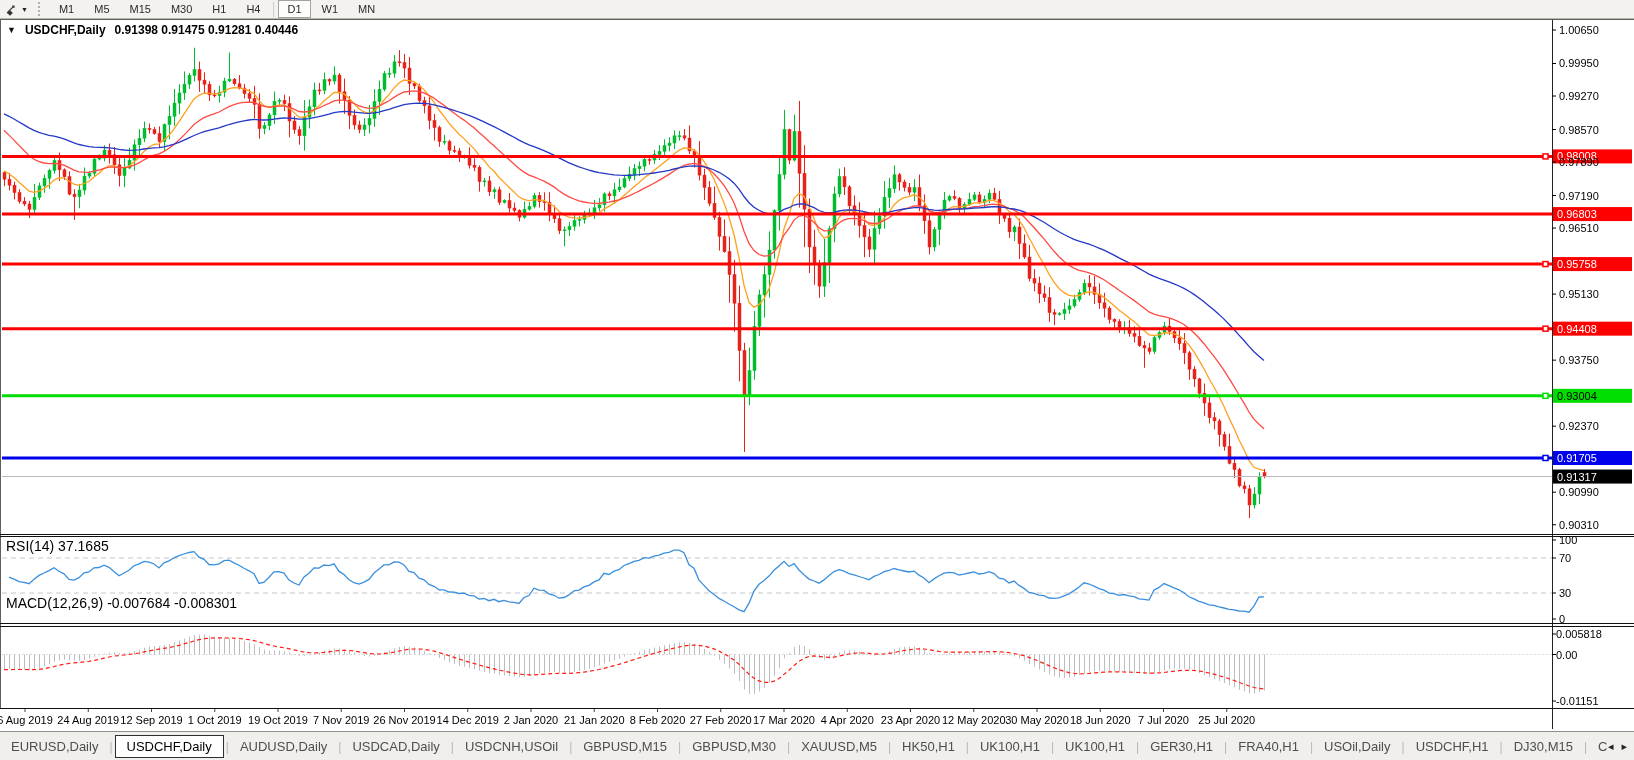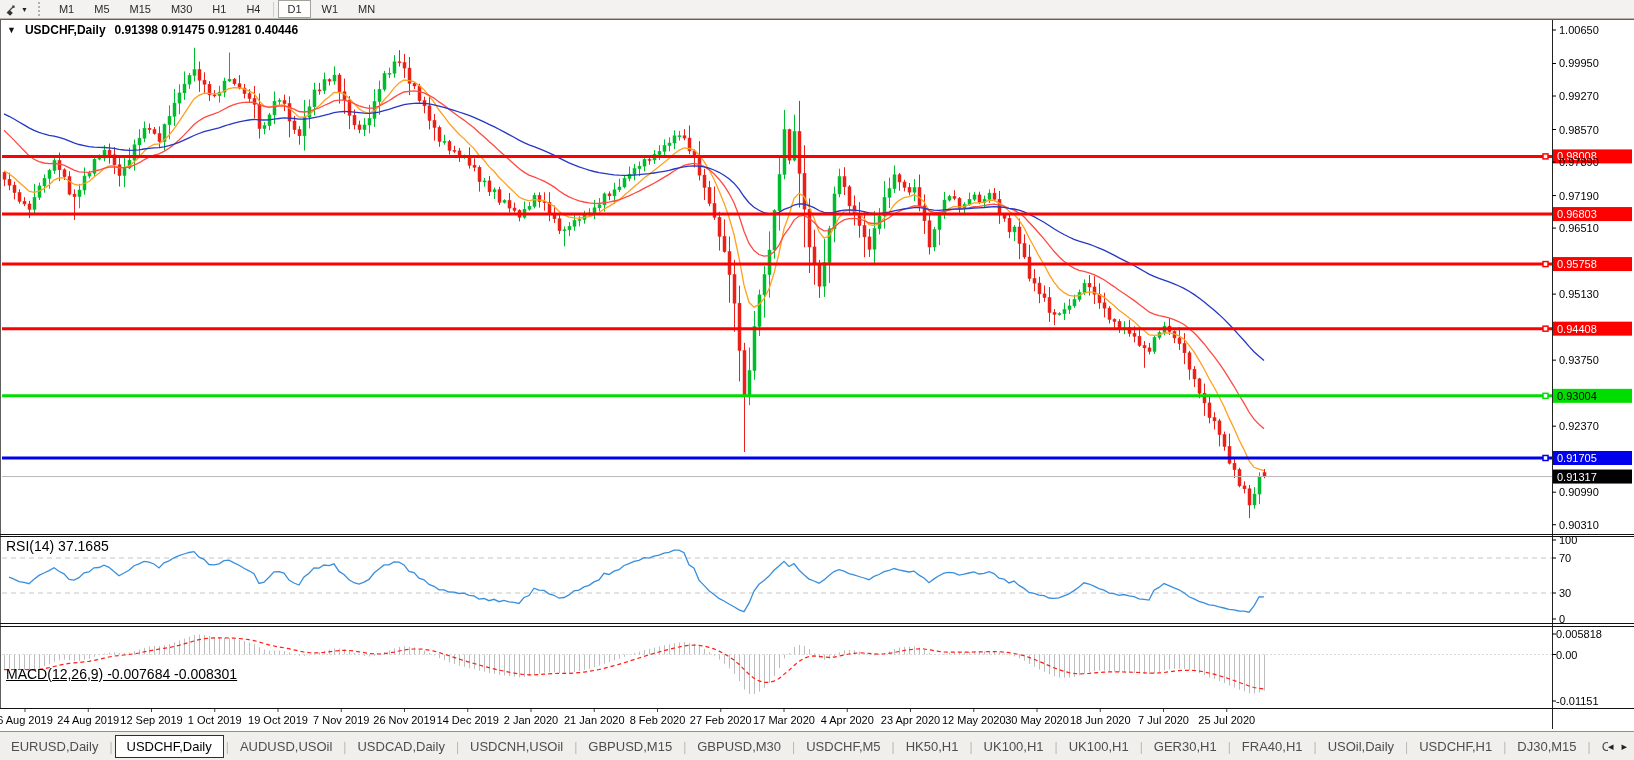--- a/index.html
+++ b/index.html
@@ -13,21 +13,21 @@
   .tb-sep{width:1px;height:15px;background:#cfccc6;margin:0 3px;}
   .tf-btn{height:16px;padding:0 8px;font-size:11px;color:#2b2b2b;display:flex;align-items:center;
           border:1px solid transparent;margin:0 1px;}
   .tf-btn.selected{background:#fdfdfc;border:1px solid #a5a29c;}
   #chart-svg{position:absolute;top:0;left:0;z-index:1;}
   .chart-title{position:absolute;top:23px;left:7px;z-index:2;display:flex;align-items:center;gap:9px;
                font-size:12px;font-weight:600;color:#000;}
   .oct-caret{font-size:9px;color:#111;}
   .pane-label{position:absolute;left:6px;z-index:2;font-size:14px;color:#000;}
   .rsi-label{top:538px;}
-  .macd-label{top:666px;text-decoration:underline;}
+  .macd-label{top:595px;}
   .tabbar{position:absolute;top:731px;left:0;width:1634px;height:29px;background:#f0efec;
           border-top:1px solid #909090;display:flex;align-items:center;z-index:3;font-size:13px;color:#4e4e4e;text-align:right;}
   .tab{padding:4px 11px;white-space:nowrap;}
   .tab.active{background:#fff;border:1px solid #2f2f2f;color:#000;padding:3px 11px;margin:0 2px;}
   .tab-sep{color:#b8b8b8;font-size:12px;}
   .tab-scrolls{margin-left:auto;display:flex;gap:8px;padding-right:7px;color:#222;font-size:11px;align-items:center;}
 </style>
 </head>
 <body>
 
@@ -986,31 +986,31 @@
 
 <div class="pane-label rsi-label">RSI(14) 37.1685</div>
 <div class="pane-label macd-label">MACD(12,26,9) -0.007684 -0.008301</div>
 
 <div class="tabbar">
   <div id="tabs" style="display:flex;align-items:center;overflow:hidden;">
       <div class="tab">EURUSD,Daily</div>
       <span class="tab-sep">|</span>
       <div class="tab active">USDCHF,Daily</div>
       <span class="tab-sep">|</span>
-      <div class="tab">AUDUSD,USOil</div>
+      <div class="tab">AUDUSD,Daily</div>
       <span class="tab-sep">|</span>
       <div class="tab">USDCAD,Daily</div>
       <span class="tab-sep">|</span>
       <div class="tab">USDCNH,USOil</div>
       <span class="tab-sep">|</span>
       <div class="tab">GBPUSD,M15</div>
       <span class="tab-sep">|</span>
       <div class="tab">GBPUSD,M30</div>
       <span class="tab-sep">|</span>
-      <div class="tab">USDCHF,M5</div>
+      <div class="tab">XAUUSD,M5</div>
       <span class="tab-sep">|</span>
       <div class="tab">HK50,H1</div>
       <span class="tab-sep">|</span>
       <div class="tab">UK100,H1</div>
       <span class="tab-sep">|</span>
       <div class="tab">UK100,H1</div>
       <span class="tab-sep">|</span>
       <div class="tab">GER30,H1</div>
       <span class="tab-sep">|</span>
       <div class="tab">FRA40,H1</div>

